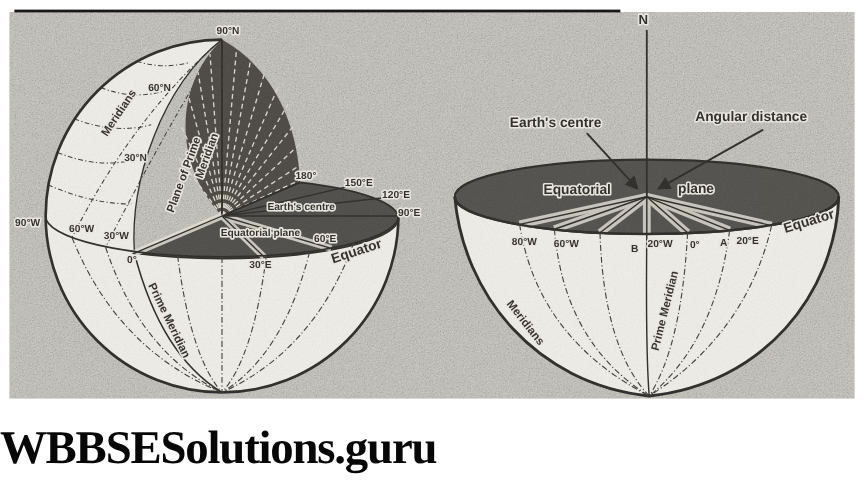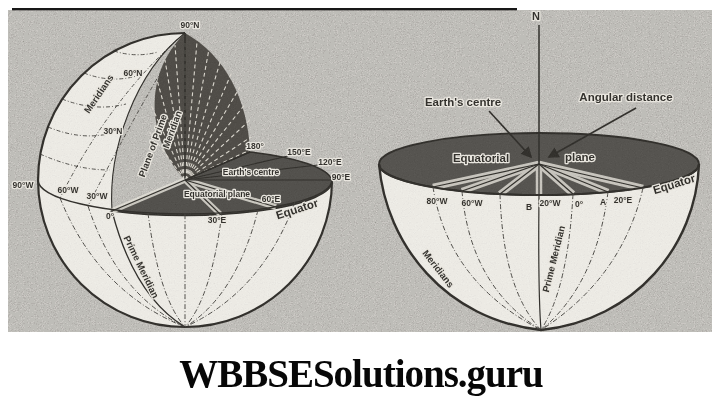--- a/index.html
+++ b/index.html
@@ -6,21 +6,21 @@
   .stage{position:relative;width:722px;height:406px;background:#ffffff;overflow:hidden;
          font-family:"Liberation Sans",sans-serif;}
   .figure-svg{position:absolute;left:0;top:0;}
   
   text{font-family:"Liberation Sans",sans-serif;fill:#15130f;text-anchor:middle;
        paint-order:stroke;stroke:#efece4;stroke-width:2.6px;stroke-linejoin:round;}
   .deg{font-size:8.5px;font-weight:700;}
   .md {font-size:9.5px;font-weight:700;}
   .lg {font-size:11.5px;font-weight:700;}
   .naxis{font-size:11px;font-weight:700;}
-  .watermark{position:absolute;left:0;top:351px;width:100%;text-align:center;
+  .watermark{position:absolute;left:0;top:351px;width:100%;
              font-family:"Liberation Serif",serif;font-weight:700;font-size:39px;
              color:#070707;letter-spacing:-1px;}
 </style>
 </head>
 <body>
 
 <div class="stage">
 <svg class="figure-svg" width="722" height="406" viewBox="0 0 722 406">
   <defs>
     <filter id="grain" x="-2%" y="-2%" width="104%" height="104%">

